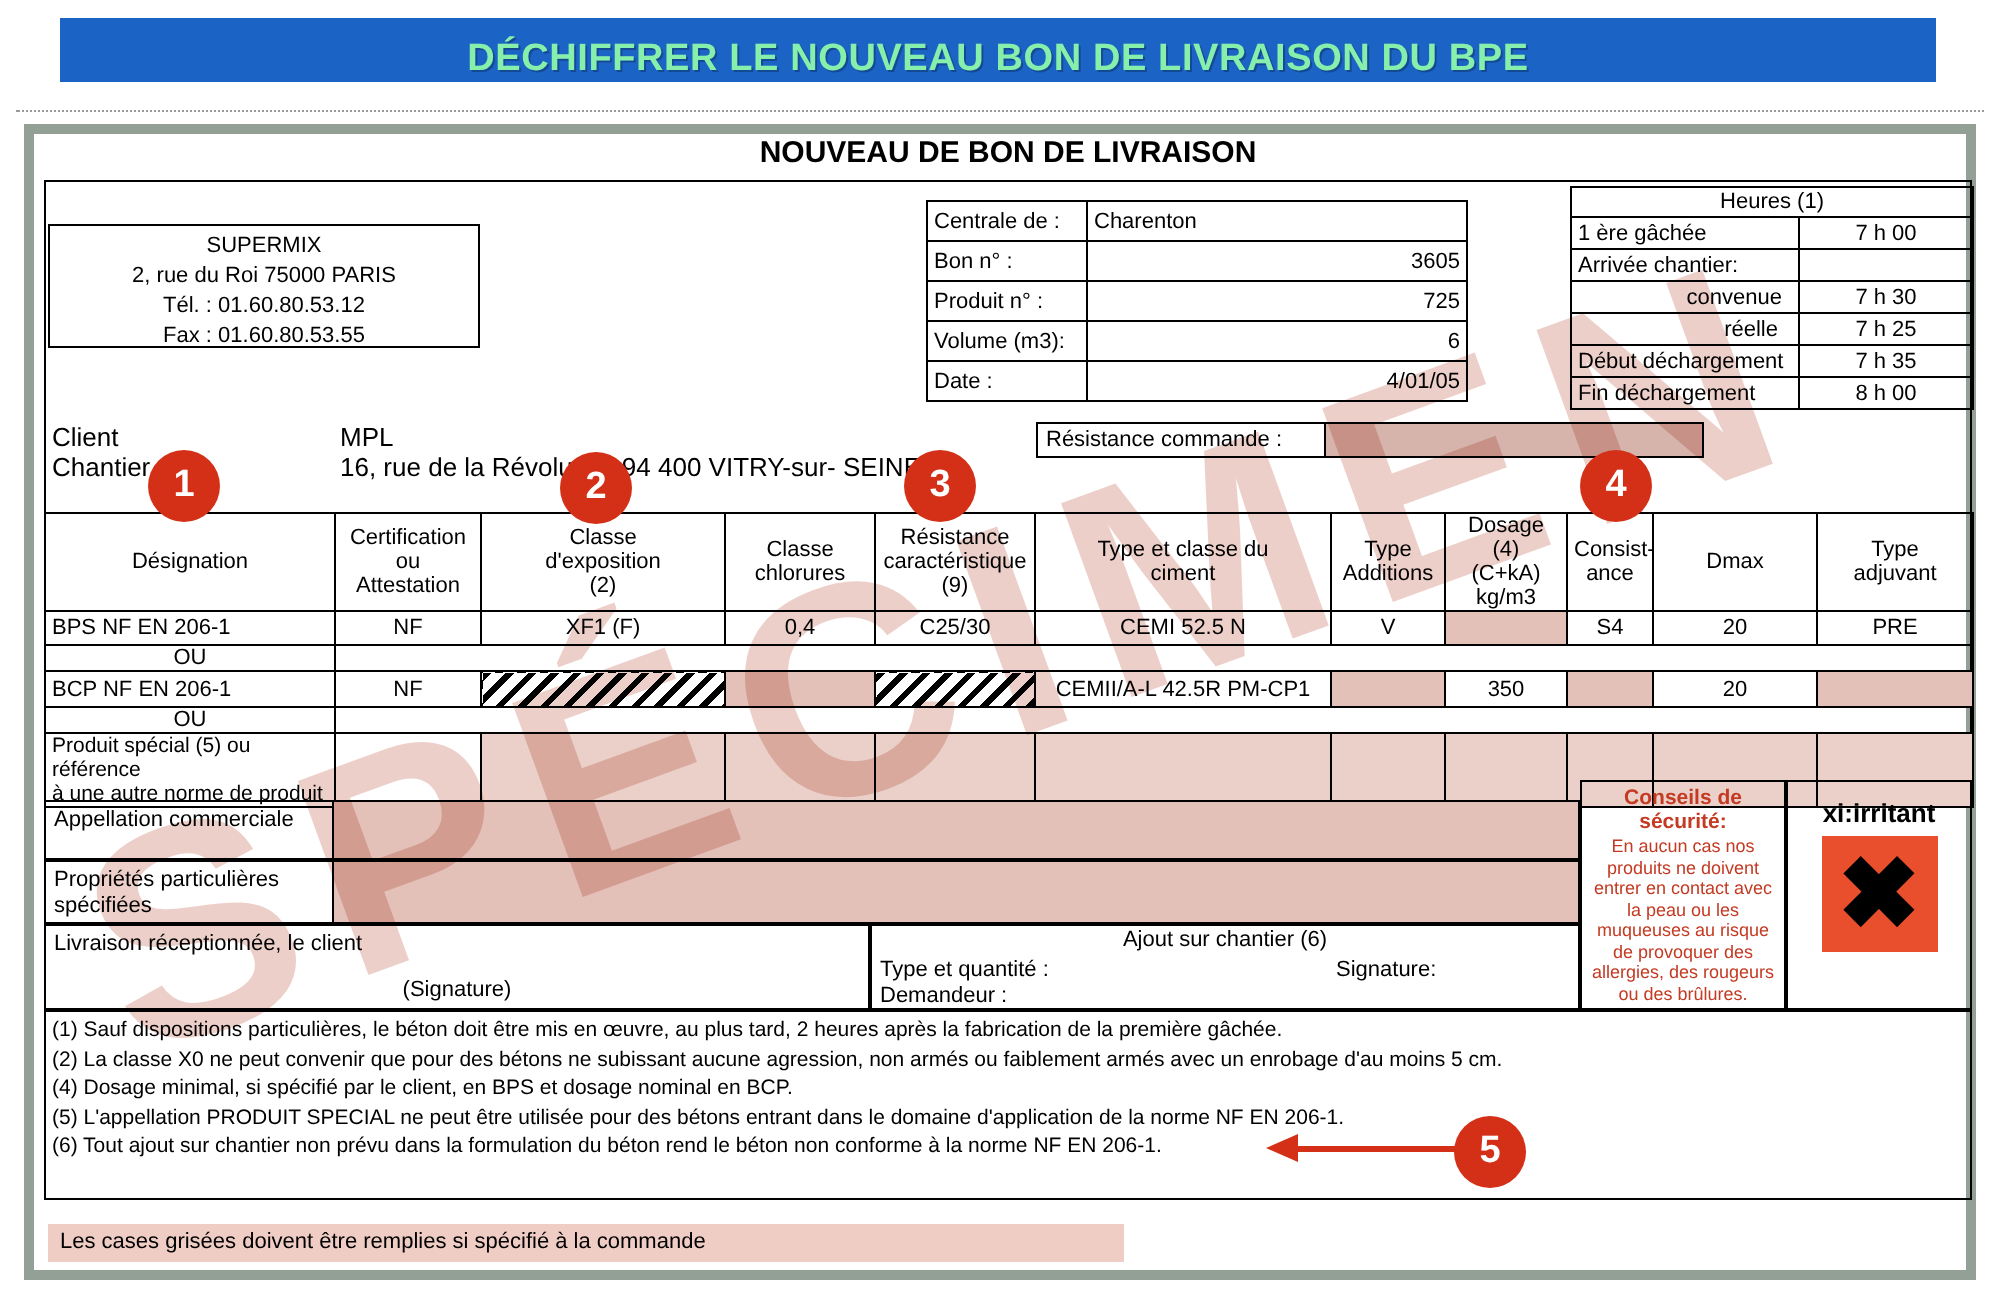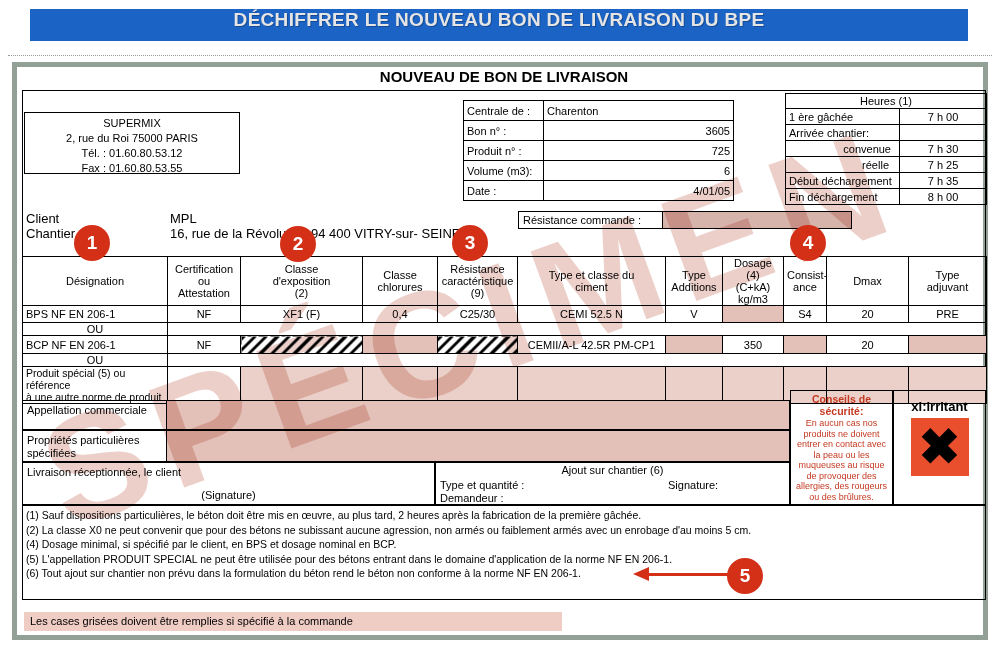--- a/index.html
+++ b/index.html
@@ -5,22 +5,22 @@
   html,body{margin:0;padding:0;}
   body{
     width:1000px;height:647px;position:relative;background:#ffffff;
     font-family:"Liberation Sans", sans-serif;color:#000;overflow:hidden;
   }
   *{box-sizing:border-box;}
   .abs{position:absolute;}
   
   .banner{
     left:30px;top:9px;width:938px;height:32px;background:#1b63c4;
-    display:flex;align-items:flex-start;justify-content:center;
-    color:#e5e5e5;font-weight:bold;font-size:19px;letter-spacing:.3px;
+    display:flex;align-items:flex-end;justify-content:center;
+    color:#86efac;font-weight:bold;font-size:19px;letter-spacing:.3px;
     text-shadow:1px 1px 0 rgba(0,0,0,.25);
   }
   .dotted-sep{left:8px;top:55px;width:984px;border-top:1px dotted #9a9a9a;}
   
   .frame{left:12px;top:62px;width:976px;height:578px;border:5px solid #93a096;background:transparent;}
   .doc-title{left:22px;top:68px;width:964px;text-align:center;font-weight:bold;font-size:15px;}
   .mainbox{left:22px;top:90px;width:964px;height:510px;border:1px solid #000;}
   
   .supplier{left:24px;top:112px;width:216px;height:62px;border:1px solid #000;text-align:center;font-size:11px;line-height:15px;padding-top:3px;}
   

